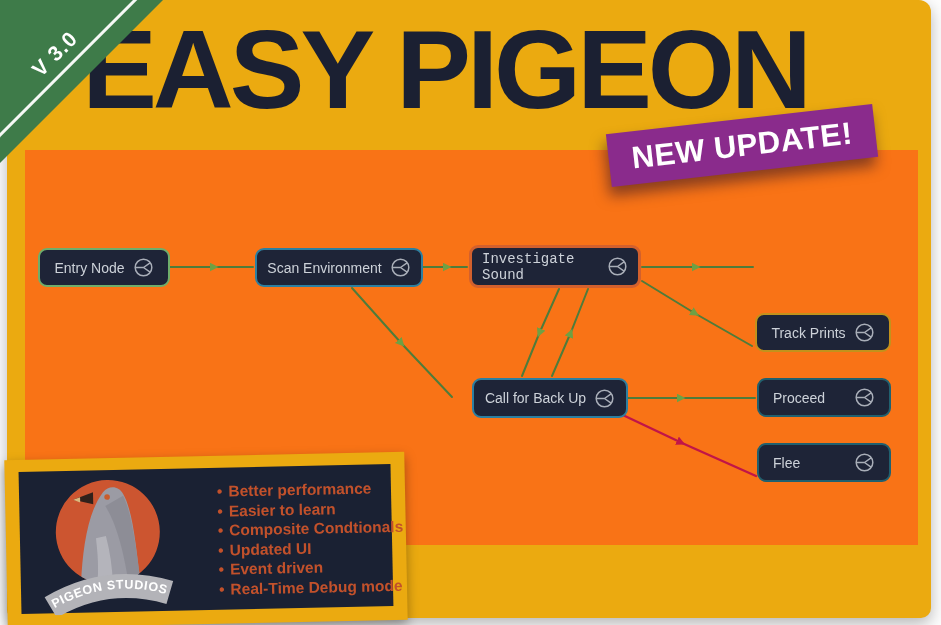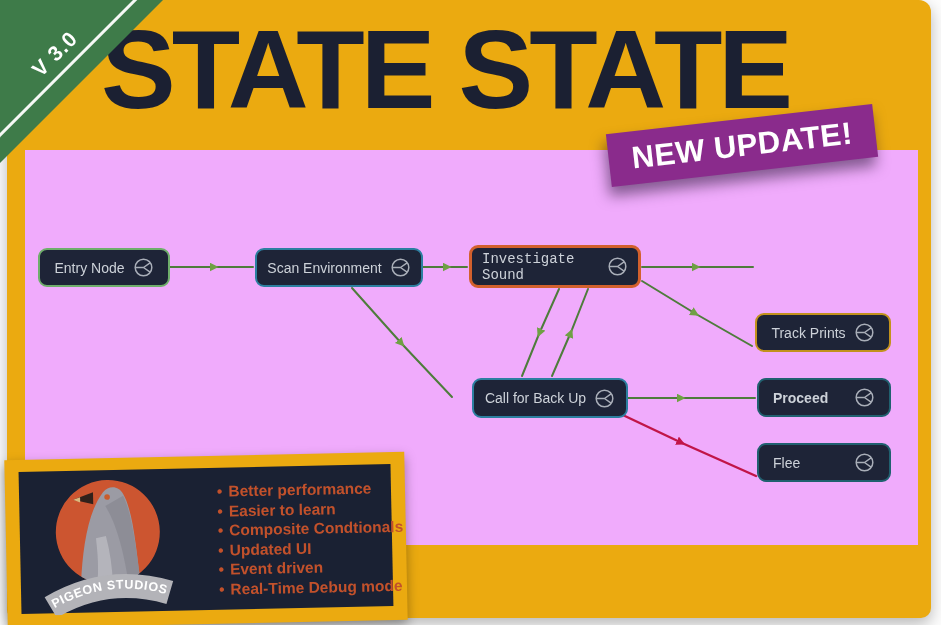--- a/index.html
+++ b/index.html
@@ -71,27 +71,27 @@
   .features .b { margin-right:6px; }
   .logo { position:absolute; left:16px; top:8px; }
 </style>
 </head>
 <body>
 
 <div class="stage">
 
   <div class="card" style="background-color: rgb(235, 170, 16);"></div>
 
-  <h1 class="title">STATE STATE</h1>
+  <h1 class="title">EASY PIGEON</h1>
 
   <div class="banner" style="background-color: rgb(138, 43, 140);">
     <span>NEW UPDATE!</span>
   </div>
 
-  <div class="panel" style="background-color: #f0abfc;">
+  <div class="panel" style="background-color: #f97316;">
 
     <svg class="edges" width="893" height="395" viewBox="0 0 893 395">
       <defs>
         <marker id="mGreen" markerUnits="userSpaceOnUse" markerWidth="11" markerHeight="11" refX="5.5" refY="4.5" orient="auto">
           <path d="M0 0 L9 4.5 L0 9 Z" fill="#6FA044"></path>
         </marker>
         <marker id="mRed" markerUnits="userSpaceOnUse" markerWidth="11" markerHeight="11" refX="5.5" refY="4.5" orient="auto">
           <path d="M0 0 L9 4.5 L0 9 Z" fill="#C11548"></path>
         </marker>
       </defs>
@@ -140,21 +140,21 @@
     </div>
 
     <div class="node" style="left: 427px; top: 228px; width: 156px; height: 40px; border-color: rgb(44, 127, 160); margin-left: 20px;">
       <span>Call for Back Up</span>
       <svg class="icon" width="21" height="21" viewBox="0 0 24 24" fill="none" stroke="#A9AEB8" stroke-width="1.7">
         <circle cx="12" cy="12" r="9.5"></circle>
           <path d="M2.5 12 H12 M12 12 L19.5 6.8 M12 12 L19.5 17.2"></path>
       </svg>
     </div>
 
-    <div class="node" style="left: 732px; top: 228px; width: 134px; height: 39px; justify-content: space-between; padding: 0px 14px; border-color: rgb(32, 96, 111); font-weight: bold;">
+    <div class="node" style="left: 732px; top: 228px; width: 134px; height: 39px; justify-content: space-between; padding: 0px 14px; border-color: rgb(32, 96, 111);">
       <span>Proceed</span>
       <svg class="icon" width="21" height="21" viewBox="0 0 24 24" fill="none" stroke="#A9AEB8" stroke-width="1.7">
         <circle cx="12" cy="12" r="9.5"></circle>
           <path d="M2.5 12 H12 M12 12 L19.5 6.8 M12 12 L19.5 17.2"></path>
       </svg>
     </div>
 
     <div class="node" style="left: 732px; top: 293px; width: 134px; height: 39px; justify-content: space-between; padding: 11px 14px; border-color: rgb(32, 96, 111);">
       <span>Flee</span>
       <svg class="icon" width="21" height="21" viewBox="0 0 24 24" fill="none" stroke="#A9AEB8" stroke-width="1.7">

